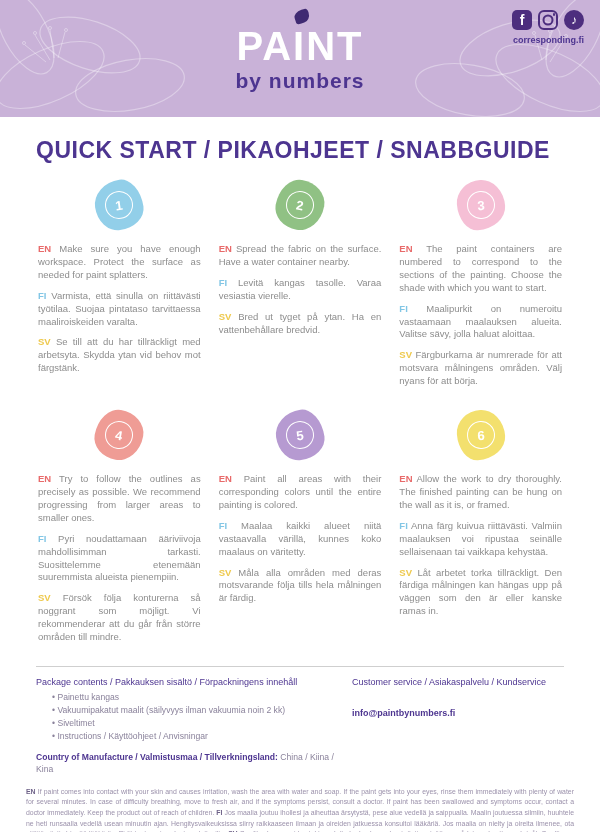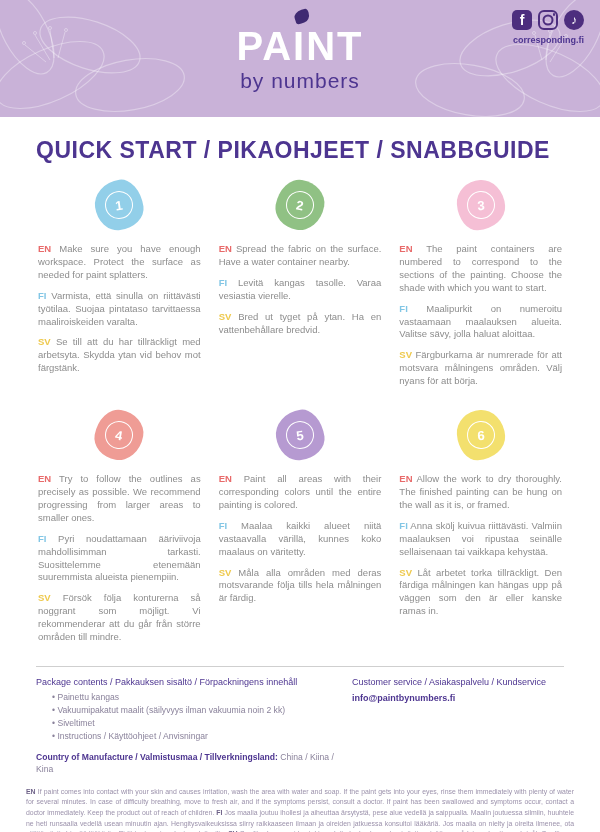--- a/index.html
+++ b/index.html
@@ -29,21 +29,21 @@
     position:absolute;left:50%;top:-4px;transform:translateX(-40%) rotate(-18deg);
     width:15px;height:13px;
     background:#3f2a72;
     border-radius:75% 25% 60% 40% / 55% 45% 80% 20%;
   }
   .logo-title{
     font-size:40px;font-weight:800;color:#ffffff;
     letter-spacing:2px;margin-top:12px;
   }
   .logo-sub{
-    font-size:21px;font-weight:400;letter-spacing:1px;margin-top:4px;
+    font-size:21px;font-weight:700;letter-spacing:1px;margin-top:4px;
   }
   .social{
     position:absolute;top:10px;right:16px;text-align:right;
   }
   .social-row{display:flex;gap:6px;justify-content:flex-end;}
   .icon-fb{
     width:20px;height:20px;border-radius:5px;background:#4d2e7e;
     color:#fff;font-weight:800;font-size:14px;
     display:flex;align-items:center;justify-content:center;line-height:1;
   }
@@ -111,21 +111,21 @@
   }
   .pkg-list li::before{content:"• ";}
   .country{
     margin-top:8px;font-size:8.6px;color:#8a829b;line-height:1.4;
   }
   .country b{font-weight:800;}
   .cs-body{
     margin:0;font-size:8.6px;color:#8a829b;line-height:1.5;text-align:justify;
   }
   .cs-email{
-    margin-top:6px;font-size:9px;font-weight:800;
+    margin-top:21px;font-size:9px;font-weight:800;
   }
   
   .footer{
     margin:12px 26px 0;
     font-size:6.9px;line-height:1.55;color:#9b91ab;
     text-align:justify;
   }
   .footer .fl{font-weight:800;color:#6e6288;}
 </style>
 </head>
@@ -235,21 +235,21 @@
       <p class="step-p"><b class="lang" style="color: rgb(232, 106, 106);">EN</b> <span>Paint all areas with their corresponding colors until the entire painting is colored.</span></p>
       <p class="step-p"><b class="lang" style="color: rgb(130, 198, 229);">FI</b> <span>Maalaa kaikki alueet niitä vastaavalla värillä, kunnes koko maalaus on väritetty.</span></p>
       <p class="step-p"><b class="lang" style="color: rgb(238, 201, 77);">SV</b> <span>Måla alla områden med deras motsvarande följa tills hela målningen är färdig.</span></p>
     </div>
 
     <div class="step">
       <div class="blob blob-c" style="background-color: rgb(243, 224, 110);">
         <span class="blob-circle">6</span>
       </div>
       <p class="step-p"><b class="lang" style="color: rgb(232, 106, 106);">EN</b> <span>Allow the work to dry thoroughly. The finished painting can be hung on the wall as it is, or framed.</span></p>
-      <p class="step-p"><b class="lang" style="color: rgb(130, 198, 229);">FI</b> <span>Anna skölj kuivua riittävästi. Valmiin maalauksen voi ripustaa seinälle sellaisenaan tai vaikkapa kehystää.</span></p>
+      <p class="step-p"><b class="lang" style="color: rgb(130, 198, 229);">FI</b> <span>Anna färg kuivua riittävästi. Valmiin maalauksen voi ripustaa seinälle sellaisenaan tai vaikkapa kehystää.</span></p>
       <p class="step-p"><b class="lang" style="color: rgb(238, 201, 77);">SV</b> <span>Låt arbetet torka tillräckligt. Den färdiga målningen kan hängas upp på väggen som den är eller kanske ramas in.</span></p>
     </div>
 
   </div>
 
   <hr class="divider">
 
   <div class="info">
     <div class="info-left">
       <div class="info-h" style="color: rgb(77, 53, 144);">Package contents / Pakkauksen sisältö / Förpackningens innehåll</div>

